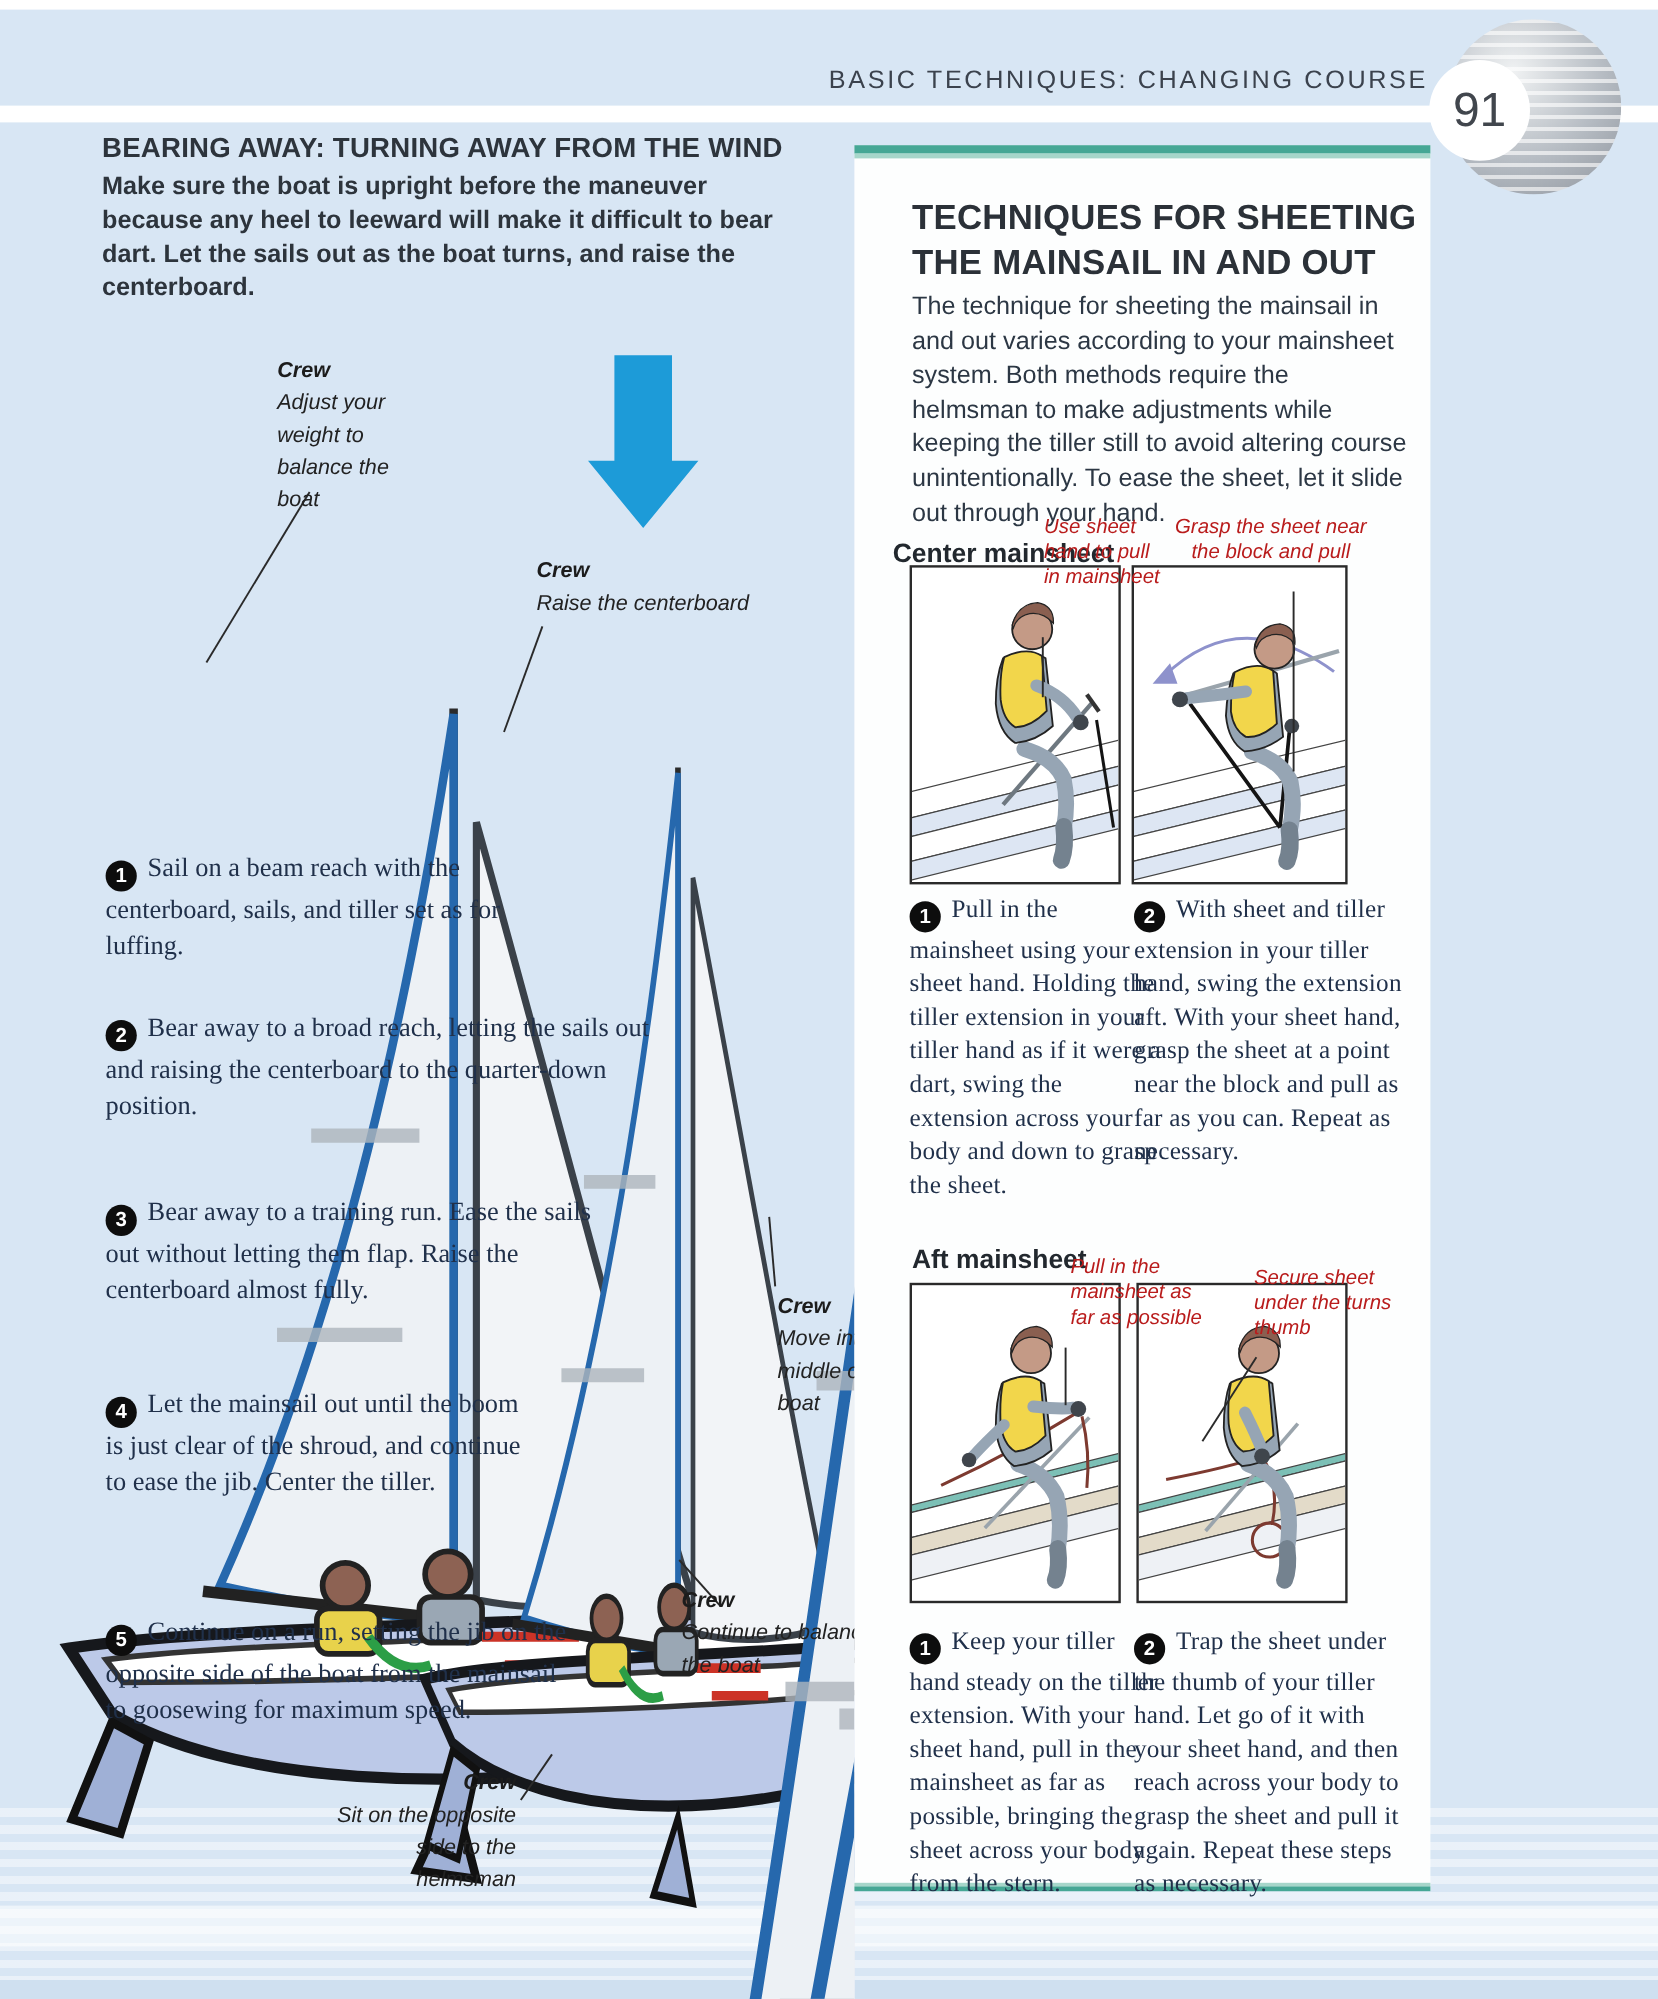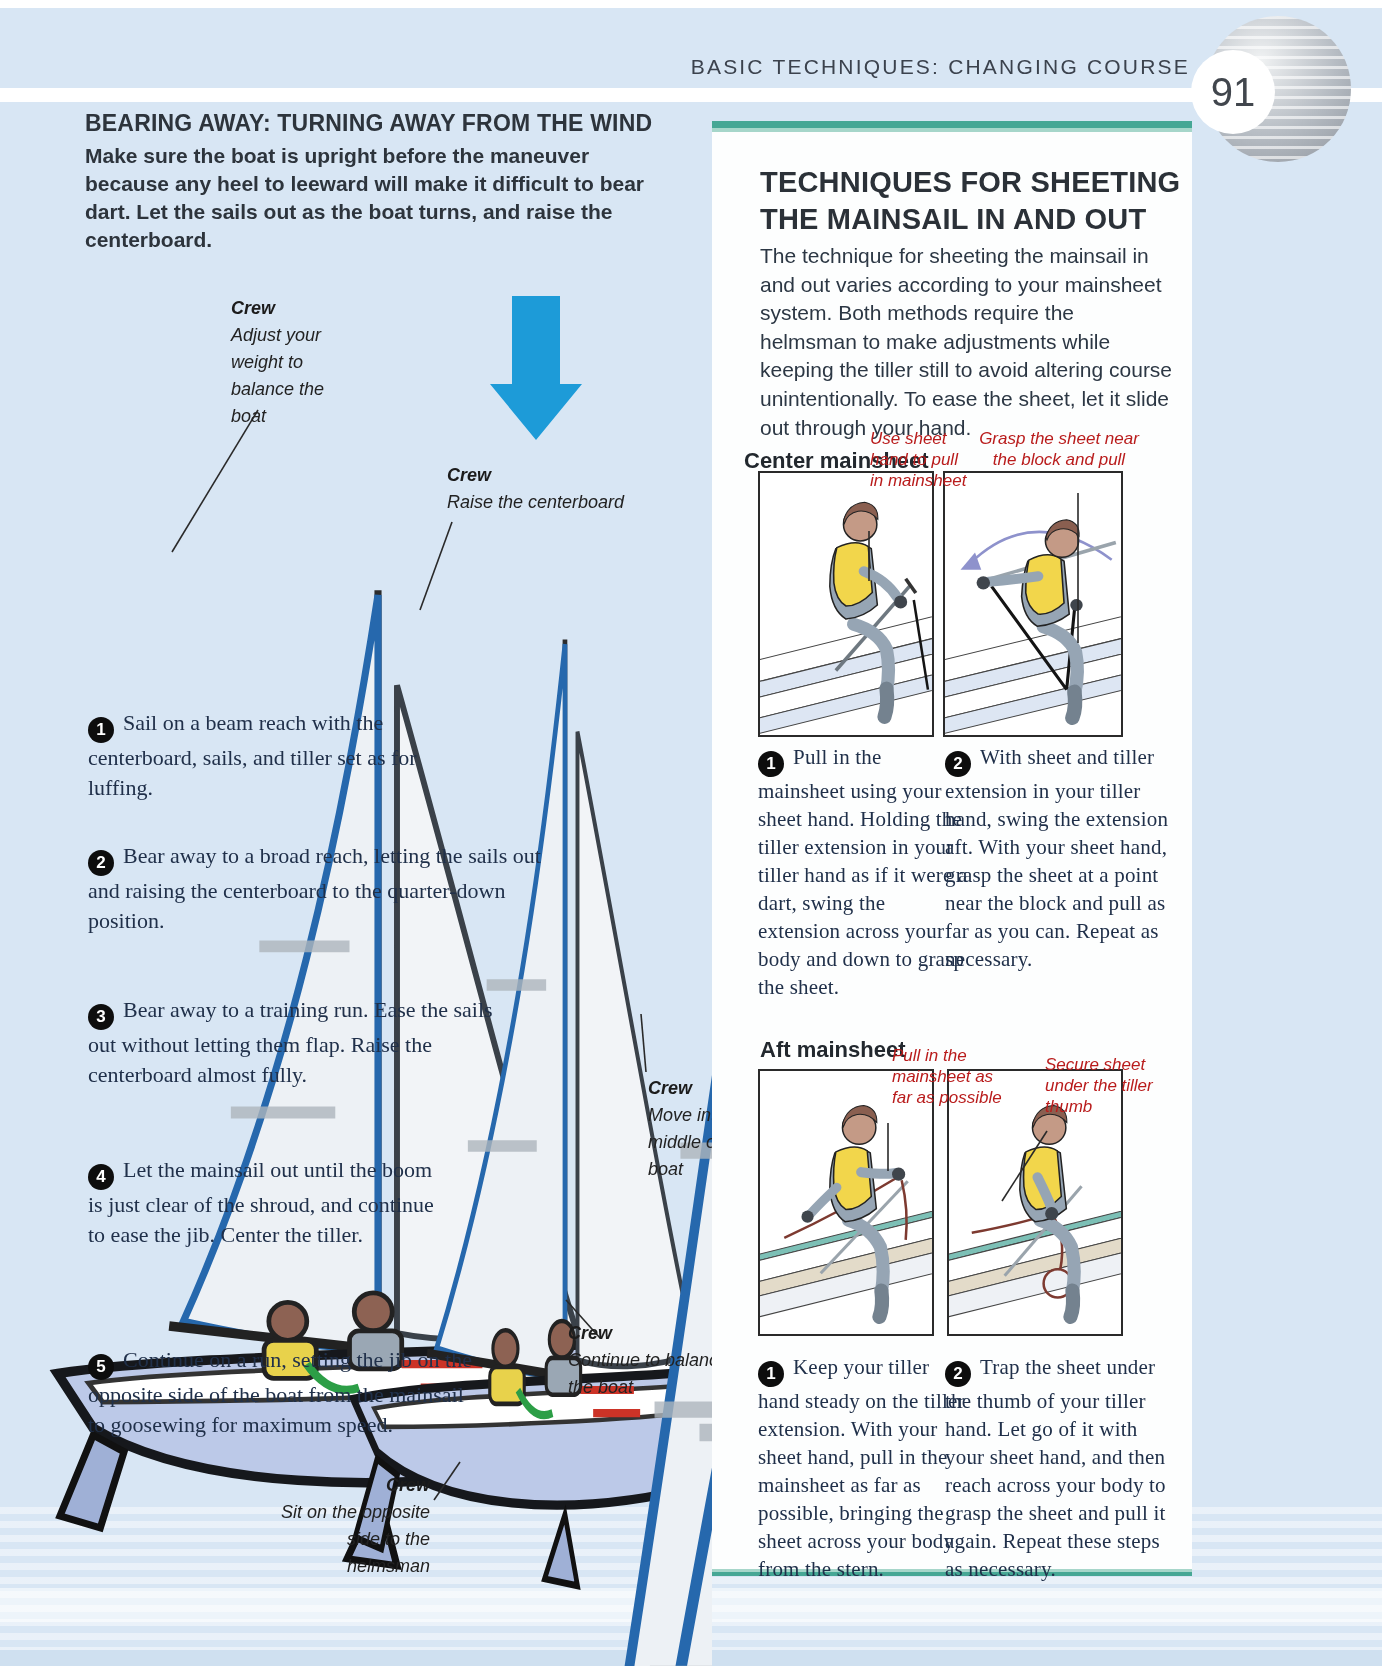--- a/index.html
+++ b/index.html
@@ -263,21 +263,21 @@
 
     <div class="pstep pstep-c1">
       <span class="badge">1</span><span>Pull in the mainsheet using your sheet hand. Holding the tiller extension in your tiller hand as if it were a dart, swing the extension across your body and down to grasp the sheet.</span>
     </div>
     <div class="pstep pstep-c2">
       <span class="badge">2</span><span>With sheet and tiller extension in your tiller hand, swing the extension aft. With your sheet hand, grasp the sheet at a point near the block and pull as far as you can. Repeat as necessary.</span>
     </div>
 
     <h3 class="subhead subhead-aft">Aft mainsheet</h3>
     <div class="ann ann-a1">Pull in the mainsheet as far as possible</div>
-    <div class="ann ann-a2">Secure sheet under the tiller thumb</div>
+    <div class="ann ann-a2">Secure sheet under the turns thumb</div>
 
     <div class="imgbox img-a1">
       <svg viewBox="0 0 340 520" preserveAspectRatio="none">
         <g transform="rotate(-14 170 400)">
           <rect x="-80" y="322" width="560" height="12" fill="#7cc0b6" stroke="#444" stroke-width="2"></rect>
           <rect x="-80" y="334" width="560" height="40" fill="#fff" stroke="#444" stroke-width="2"></rect>
           <rect x="-80" y="374" width="560" height="28" fill="#e3dbc9" stroke="#444" stroke-width="2"></rect>
           <rect x="-80" y="402" width="560" height="40" fill="#eef1f5" stroke="#444" stroke-width="2"></rect>
         </g>
         <line x1="120" y1="400" x2="292" y2="218" stroke="#9aa4ac" stroke-width="6"></line>

